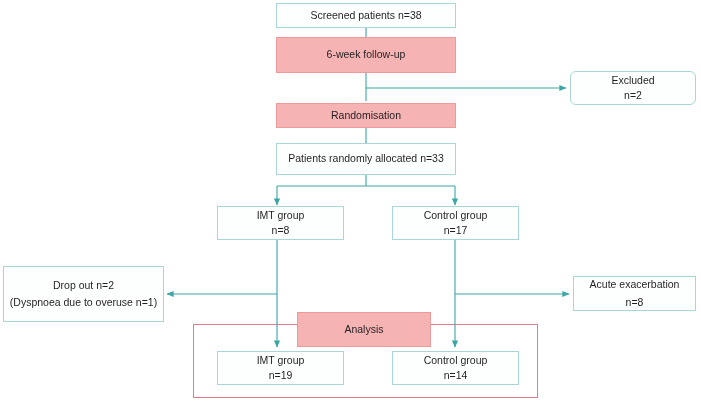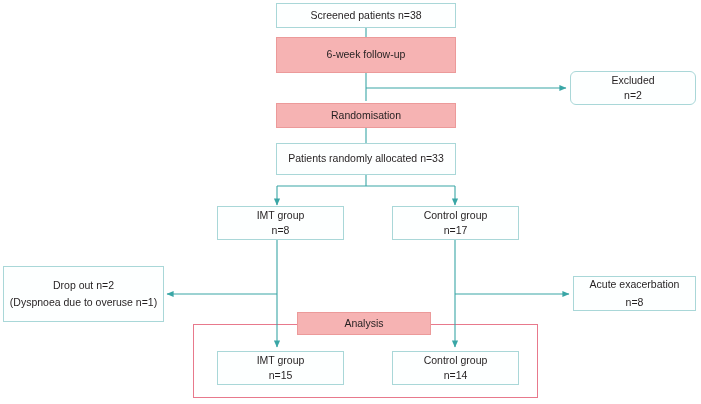--- a/index.html
+++ b/index.html
@@ -128,27 +128,27 @@
   <div class="node plain" style="left:3px; top:266px; width:161px; height:56px;">
     <span class="ln">Drop out n=2</span>
     <span class="ln gap">(Dyspnoea due to overuse n=1)</span>
   </div>
 
   <div class="node plain" style="left:573px; top:276px; width:123px; height:35px;justify-content:space-between;">
     <span class="ln">Acute exacerbation</span>
     <span class="ln">n=8</span>
   </div>
 
-  <div class="node pink" style="left:297px; top:312px; width:134px; height:23px;">
+  <div class="node pink" style="left:297px; top:312px; width:134px; height:35px;">
     <span class="ln">Analysis</span>
   </div>
 
   <div class="node plain" style="left:217px; top:351px; width:127px; height:34px;">
     <span class="ln">IMT group</span>
-    <span class="ln">n=15</span>
+    <span class="ln">n=19</span>
   </div>
 
   <div class="node plain" style="left:392px; top:351px; width:127px; height:34px;">
     <span class="ln">Control group</span>
     <span class="ln">n=14</span>
   </div>
 
 </div>
 
 </body></html>

